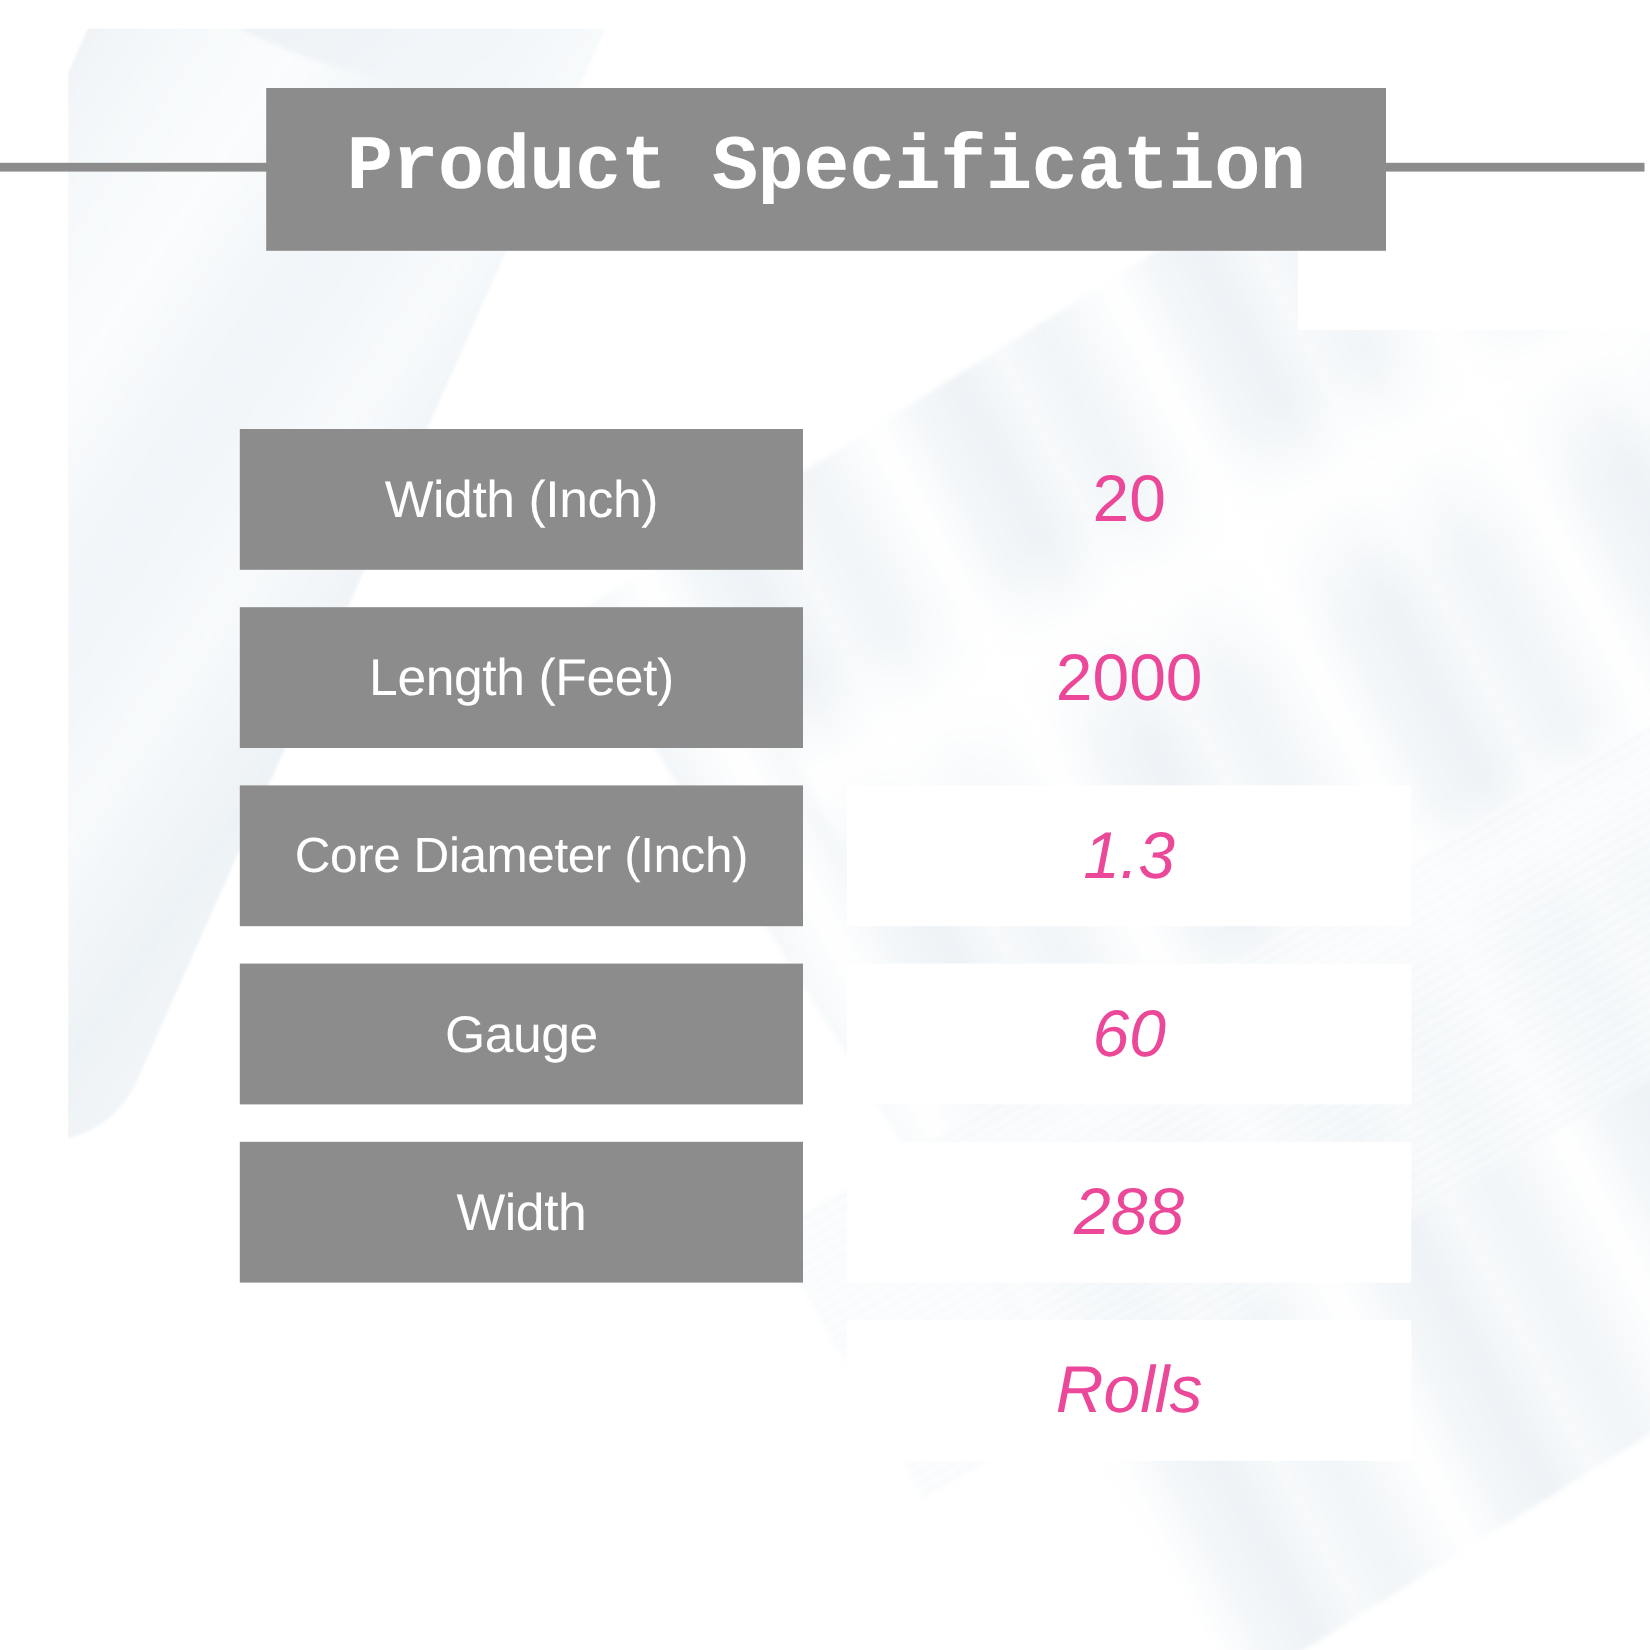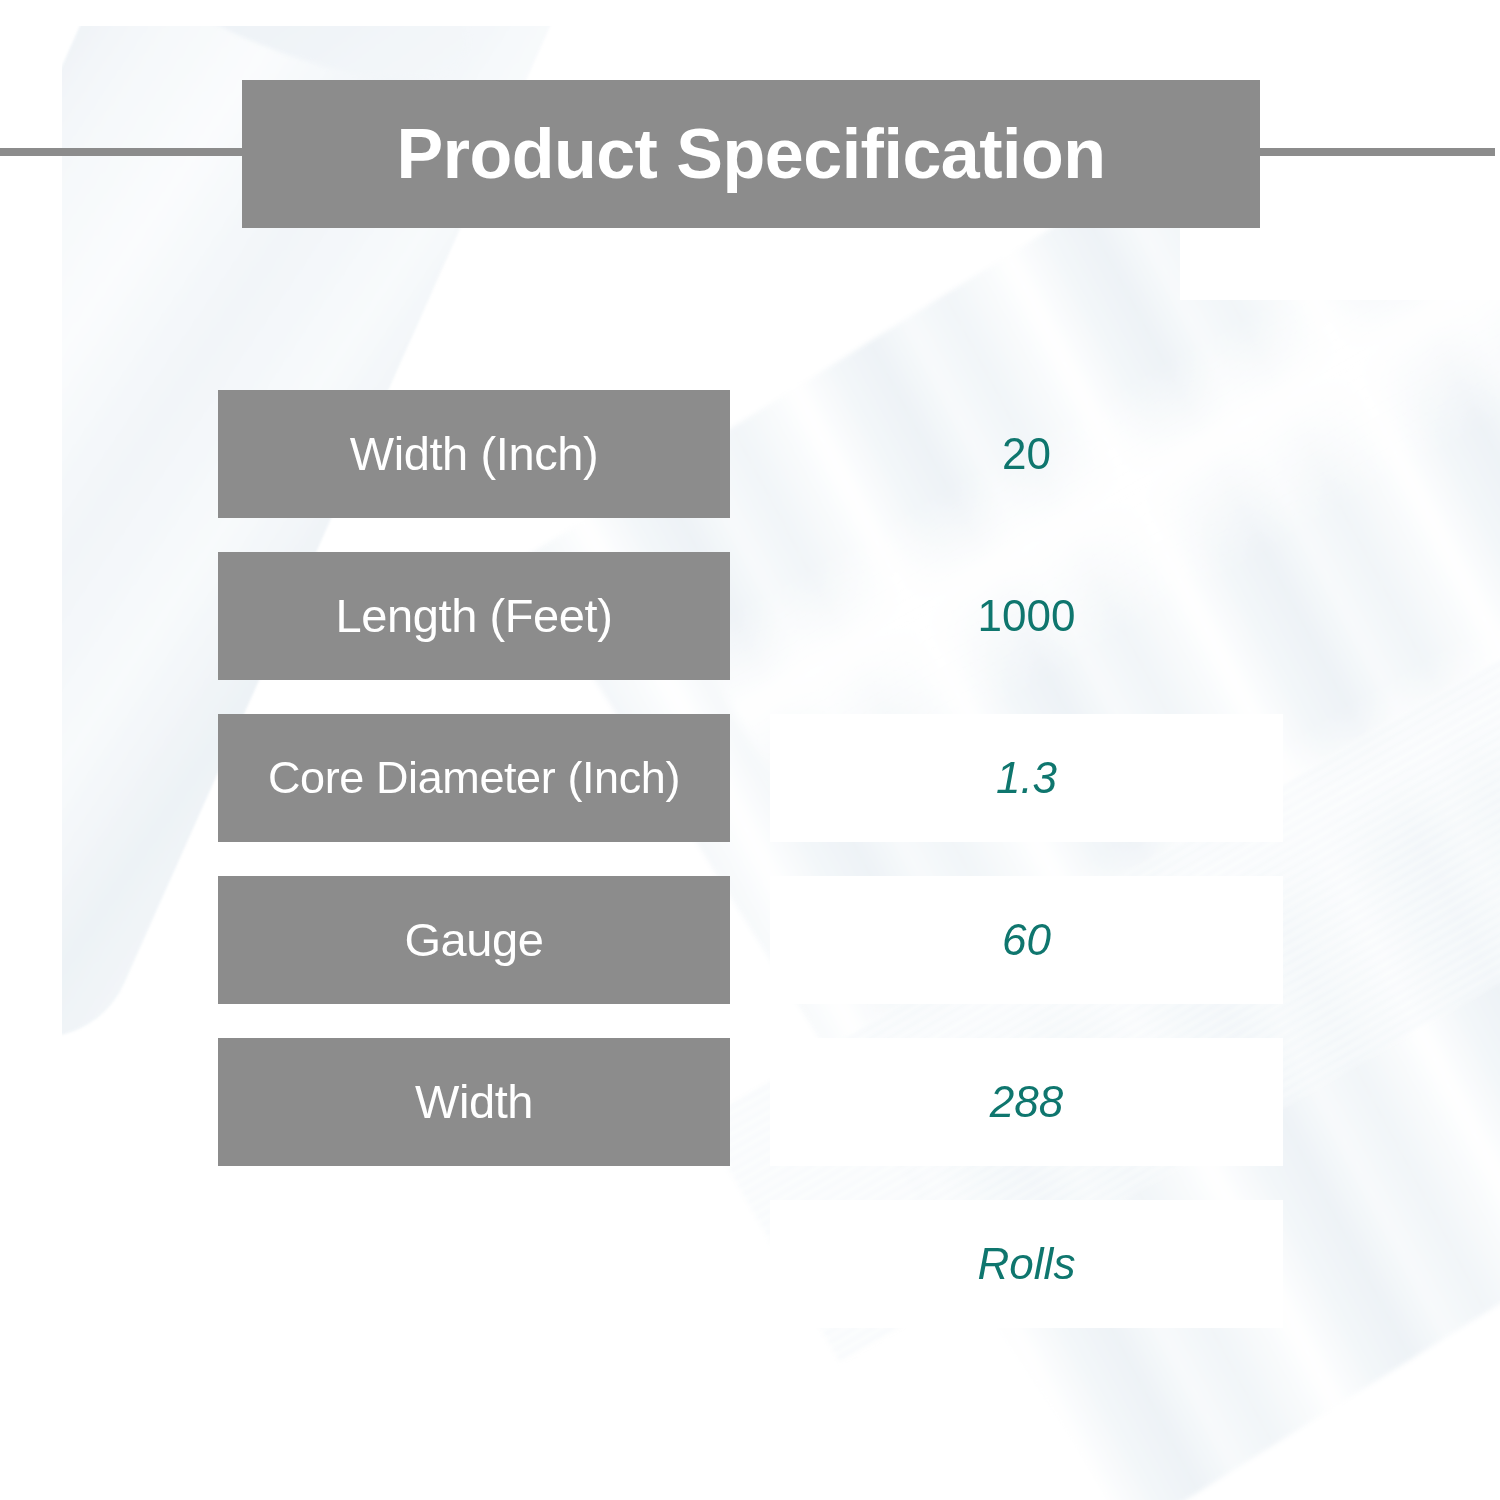--- a/index.html
+++ b/index.html
@@ -151,20 +151,21 @@
     align-items: center;
     justify-content: center;
   }
   .title-text {
     color: #ffffff;
     font-size: 70px;
     font-weight: bold;
     letter-spacing: -0.5px;
     line-height: 1;
     white-space: nowrap;
+    font-family: Liberation Mono, monospace;
   }
 
   
   .spec-table {
     position: absolute;
     left: 0;
     top: 390px;
     width: 1500px;
   }
   .spec-row {
@@ -199,22 +200,22 @@
     left: 770px;
     top: 0;
     width: 513px;
     height: 128px;
     display: flex;
     align-items: center;
     justify-content: center;
   }
   .value-cell.boxed { background: #ffffff; font-style: italic; }
   .value-text {
-    color: #0f766e;
-    font-size: 44px;
+    color: #ec4899;
+    font-size: 60px;
     font-weight: 300;
     letter-spacing: 0px;
     line-height: 1;
   }
 </style>
 </head>
 <body>
 
 <div id="page">
 
@@ -245,21 +246,21 @@
         </div>
         <div class="value-cell">
           <span class="value-text">20</span>
         </div>
       </div>
       <div class="spec-row">
         <div class="label-cell">
           <span class="label-text">Length (Feet)</span>
         </div>
         <div class="value-cell">
-          <span class="value-text">1000</span>
+          <span class="value-text">2000</span>
         </div>
       </div>
       <div class="spec-row">
         <div class="label-cell">
           <span class="label-text two-line">Core Diameter (Inch)</span>
         </div>
         <div class="value-cell boxed">
           <span class="value-text">1.3</span>
         </div>
       </div>

